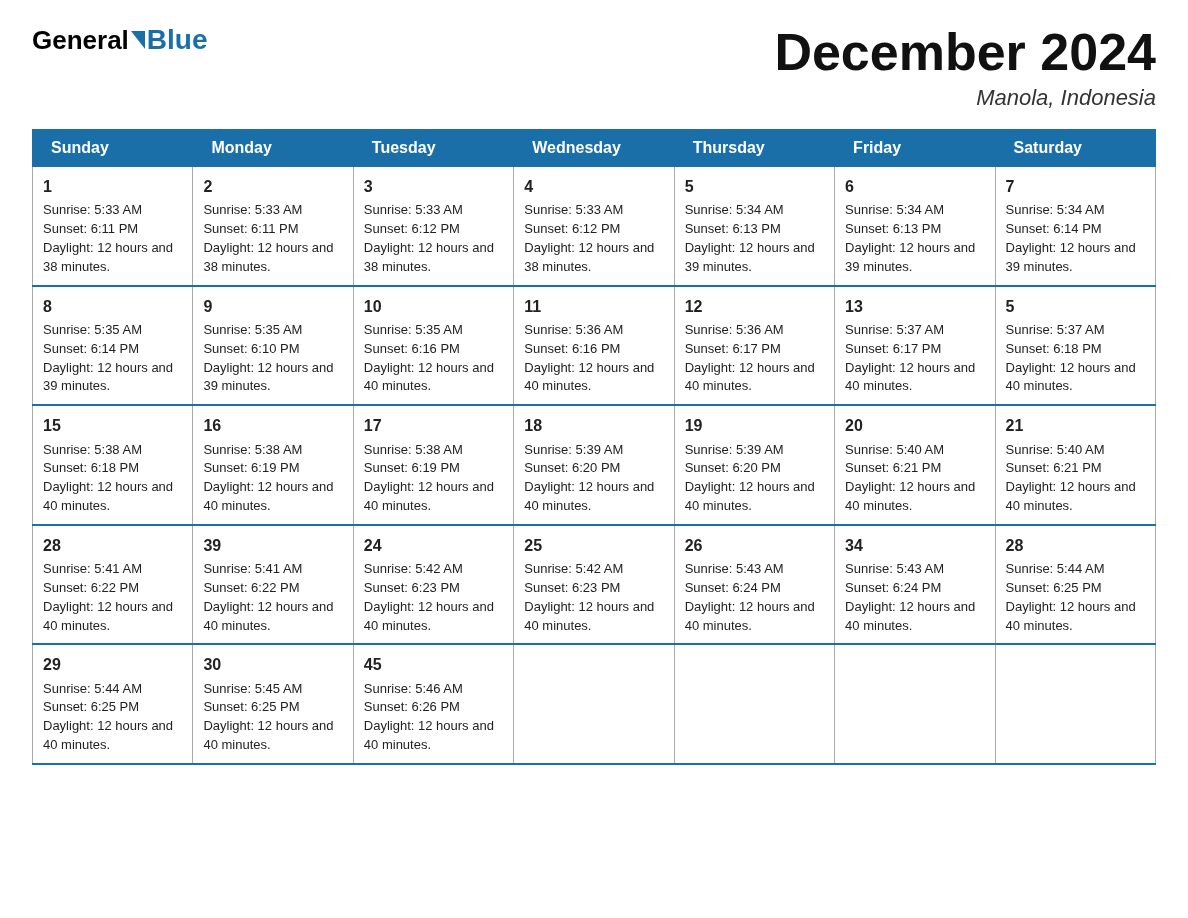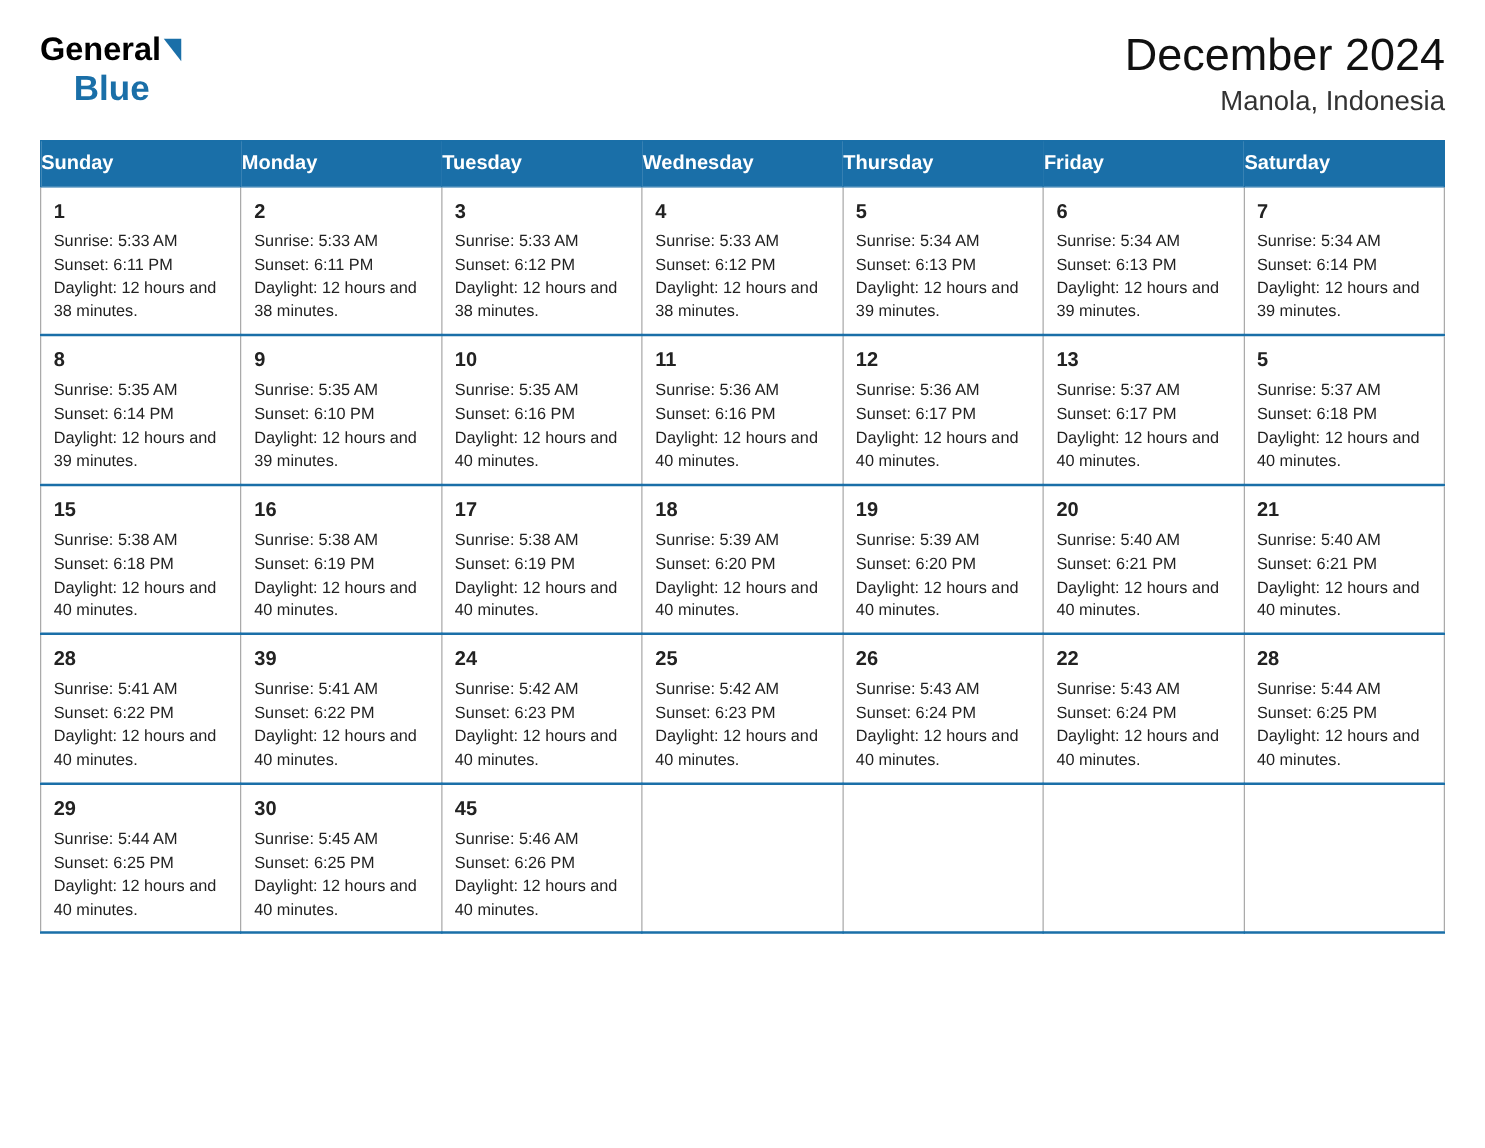--- a/index.html
+++ b/index.html
@@ -11,21 +11,21 @@
       min-height: 918px;
     }
     .header {
       display: flex;
       justify-content: space-between;
       align-items: flex-start;
       margin-bottom: 18px;
     }
     .logo {
       display: flex;
-      flex-direction: column;
+      flex-direction: row;
       align-items: center;
     }
     .logo-text {
       font-size: 26px;
       font-weight: bold;
       color: #000;
       display: flex;
       align-items: center;
     }
     .logo-general { color: #000; }
@@ -40,41 +40,42 @@
     }
     .logo-blue {
       color: #1a6fa8;
       font-size: 28px;
       font-weight: bold;
     }
     .title-block {
       text-align: right;
     }
     .month-title {
-      font-size: 36px;
-      font-weight: normal;
+      font-size: 52px;
+      font-weight: bold;
       color: #111;
       line-height: 1.1;
     }
     .location {
       font-size: 22px;
       color: #333;
       margin-top: 4px;
+      font-style: italic;
     }
     table {
       width: 100%;
       border-collapse: collapse;
       table-layout: fixed;
     }
     thead tr th {
       background-color: #1a6fa8;
       color: #fff;
       font-size: 16px;
       font-weight: bold;
-      padding: 9px 0;
+      padding: 9px 18px;
       text-align: left;
       border: 1px solid #1a6fa8;
     }
     tbody tr td {
       vertical-align: top;
       padding: 8px 10px;
       border: 1px solid #aaa;
       font-size: 13px;
       color: #222;
       line-height: 1.45;
@@ -282,21 +283,21 @@
         <span>Sunset: 6:23 PM</span><br>
         <span>Daylight: 12 hours and 40 minutes.</span>
       </td>
         <td>
         <span class="day-num">26</span>
         <span>Sunrise: 5:43 AM</span><br>
         <span>Sunset: 6:24 PM</span><br>
         <span>Daylight: 12 hours and 40 minutes.</span>
       </td>
         <td>
-        <span class="day-num">22</span>
+        <span class="day-num">34</span>
         <span>Sunrise: 5:43 AM</span><br>
         <span>Sunset: 6:24 PM</span><br>
         <span>Daylight: 12 hours and 40 minutes.</span>
       </td>
         <td>
         <span class="day-num">28</span>
         <span>Sunrise: 5:44 AM</span><br>
         <span>Sunset: 6:25 PM</span><br>
         <span>Daylight: 12 hours and 40 minutes.</span>
       </td>

